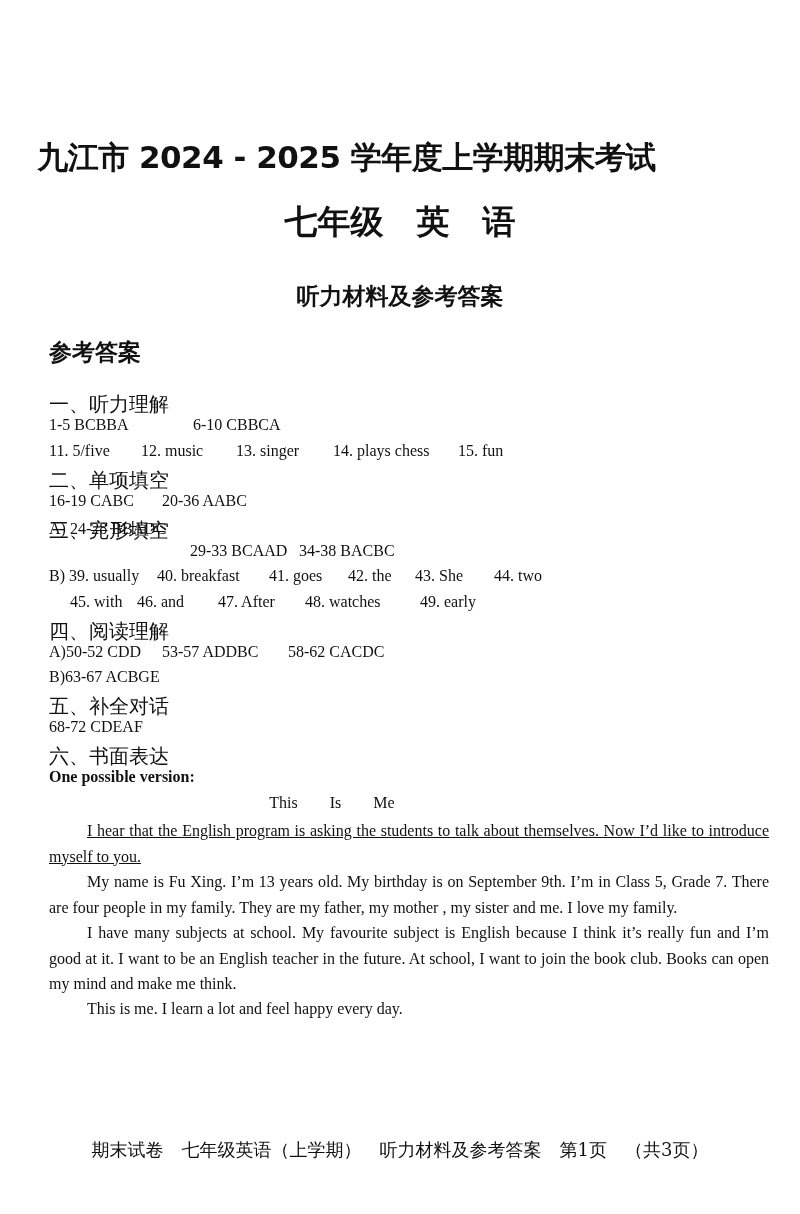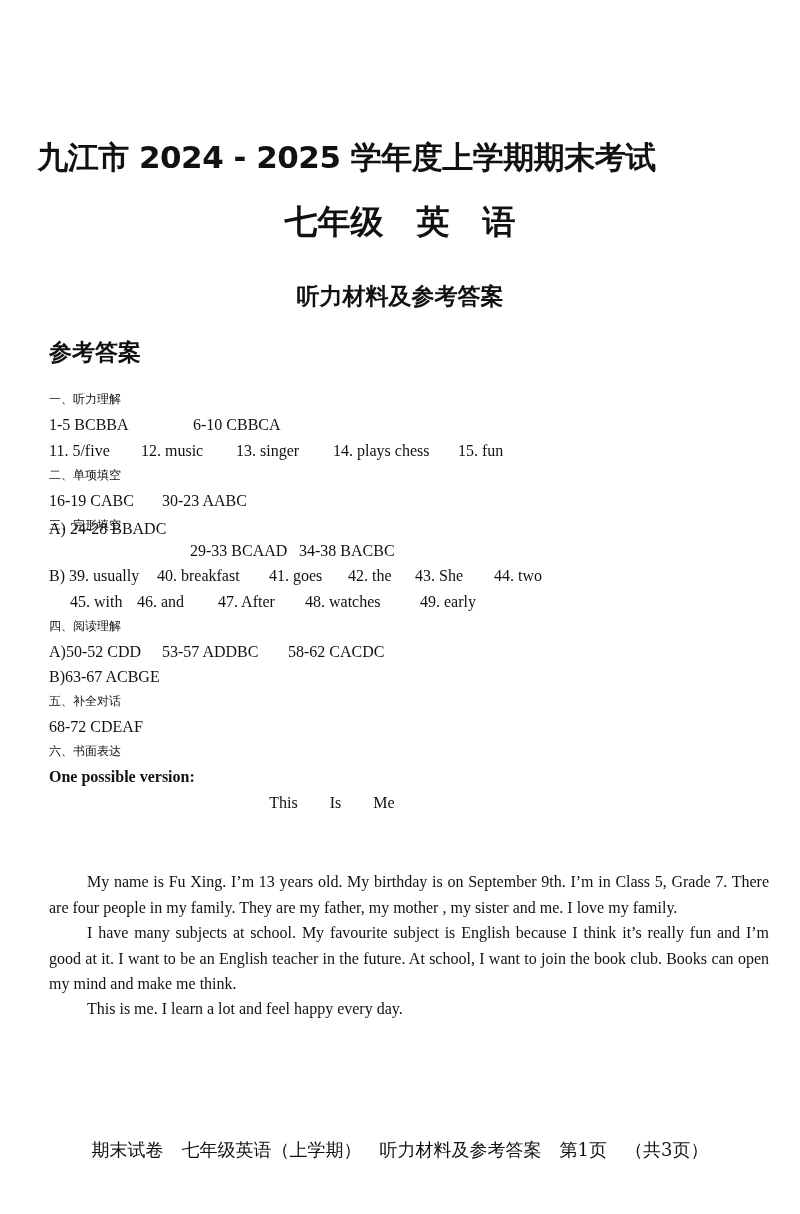--- a/index.html
+++ b/index.html
@@ -5,21 +5,21 @@
   html, body { margin: 0; padding: 0; background: #ffffff; }
   body { width: 800px; height: 1214px; position: relative; overflow: hidden; color: #111; }
   .page { position: absolute; left: 0; top: 0; width: 800px; height: 1214px; }
   .sans { font-family: "DejaVu Sans", "Liberation Sans", sans-serif; }
   .serif { font-family: "Liberation Serif", "DejaVu Serif", serif; }
   .title1 { position: absolute; top: 137px; left: 0; width: 693px; text-align: center; font-size: 31px; font-weight: bold; letter-spacing: -0.5px; }
   .title2 { position: absolute; top: 200px; left: 0; width: 800px; text-align: center; font-size: 33px; font-weight: bold; word-spacing: 18px; }
   .title3 { position: absolute; top: 281px; left: 0; width: 800px; text-align: center; font-size: 23px; font-weight: bold; }
   .h-answers { position: absolute; top: 337px; left: 49px; font-size: 23px; font-weight: bold; }
   .line { position: absolute; left: 49px; font-size: 16px; white-space: nowrap; }
-  .cn { font-family: "DejaVu Serif", "Liberation Serif", serif; font-size: 12px; }
+  .cn { font-family: "DejaVu Serif", "Liberation Serif", serif; font-size: 20px; }
   .item { position: absolute; white-space: nowrap; }
   .bold { font-weight: bold; }
   .essay-title { position: absolute; top: 794px; left: 0; width: 664px; text-align: center; font-size: 16px; word-spacing: 28px; }
   .para { position: absolute; left: 49px; width: 720px; font-size: 16px; line-height: 25.5px; text-align: justify; text-indent: 38px; }
   .para.ul { text-decoration: underline; }
   .footer { position: absolute; top: 1138px; left: 0; width: 800px; text-align: center; font-size: 18px; }
 </style>
 </head>
 <body>
 
@@ -40,21 +40,21 @@
     <span class="item line" style="top:442px; left:49px;">11. 5/five</span>
     <span class="item line" style="top:442px; left:141px;">12. music</span>
     <span class="item line" style="top:442px; left:236px;">13. singer</span>
     <span class="item line" style="top:442px; left:333px;">14. plays chess</span>
     <span class="item line" style="top:442px; left:458px;">15. fun</span>
   </div>
 
   <div class="line cn" style="top:467px;">二、单项填空</div>
   <div class="serif">
     <span class="item line" style="top:492px; left:49px;">16-19 CABC</span>
-    <span class="item line" style="top:492px; left:162px;">30-23 AABC</span>
+    <span class="item line" style="top:492px; left:162px;">20-36 AABC</span>
   </div>
 
   <div class="line cn" style="top:517px;">三、完形填空</div>
   <div class="serif">
     <span class="item line" style="top:520px; left:49px;">A) 24-28 BBADC</span>
     <span class="item line" style="top:542px; left:190px;">29-33 BCAAD</span>
     <span class="item line" style="top:542px; left:299px;">34-38 BACBC</span>
   </div>
   <div class="serif">
     <span class="item line" style="top:567px; left:49px;">B) 39. usually</span>
@@ -84,18 +84,19 @@
 
   <div class="line cn" style="top:693px;">五、补全对话</div>
   <div class="serif">
     <span class="item line" style="top:718px; left:49px;">68-72 CDEAF</span>
   </div>
 
   <div class="line cn" style="top:743px;">六、书面表达</div>
   <div class="line serif bold" style="top:768px;">One possible version:</div>
   <div class="essay-title serif">This Is Me</div>
 
+  <div class="para serif ul" style="top:818px;">I hear that the English program is asking the students to talk about themselves. Now I’d like to introduce myself to you.</div>
   <div class="para serif" style="top:869px;">My name is Fu Xing. I’m 13 years old. My birthday is on September 9th. I’m in Class 5, Grade 7. There are four people in my family. They are my father, my mother , my sister and me. I love my family.</div>
   <div class="para serif" style="top:996px;">This is me. I learn a lot and feel happy every day.</div>
   <div class="para serif" style="top:920px;">I have many subjects at school. My favourite subject is English because I think it’s really fun and I’m good at it. I want to be an English teacher in the future. At school, I want to join the book club. Books can open my mind and make me think.</div>
 
   <div class="footer cn">期末试卷　七年级英语（上学期）　听力材料及参考答案　第1页　（共3页）</div>
 </div>
 
 </body></html>

